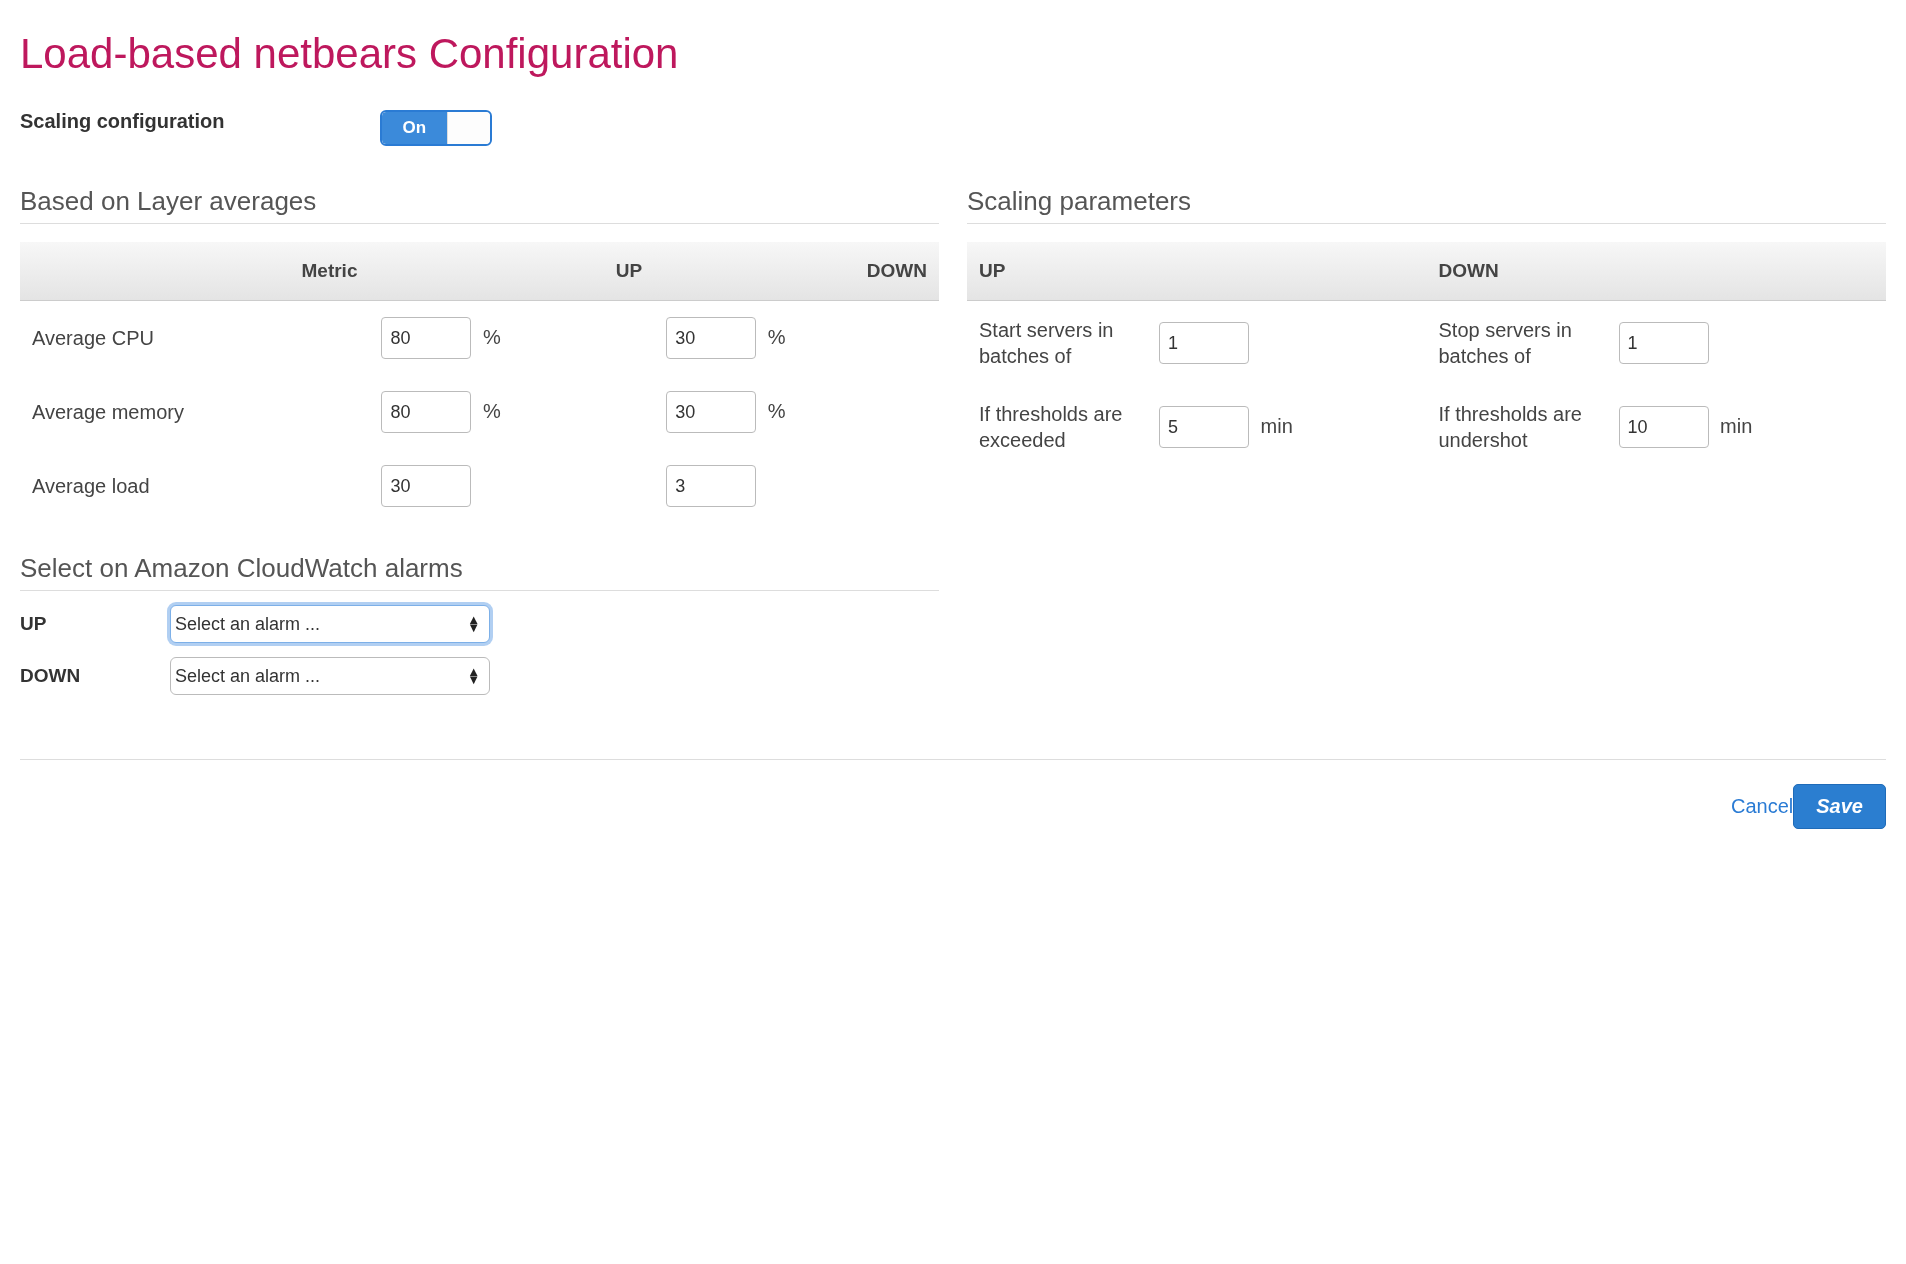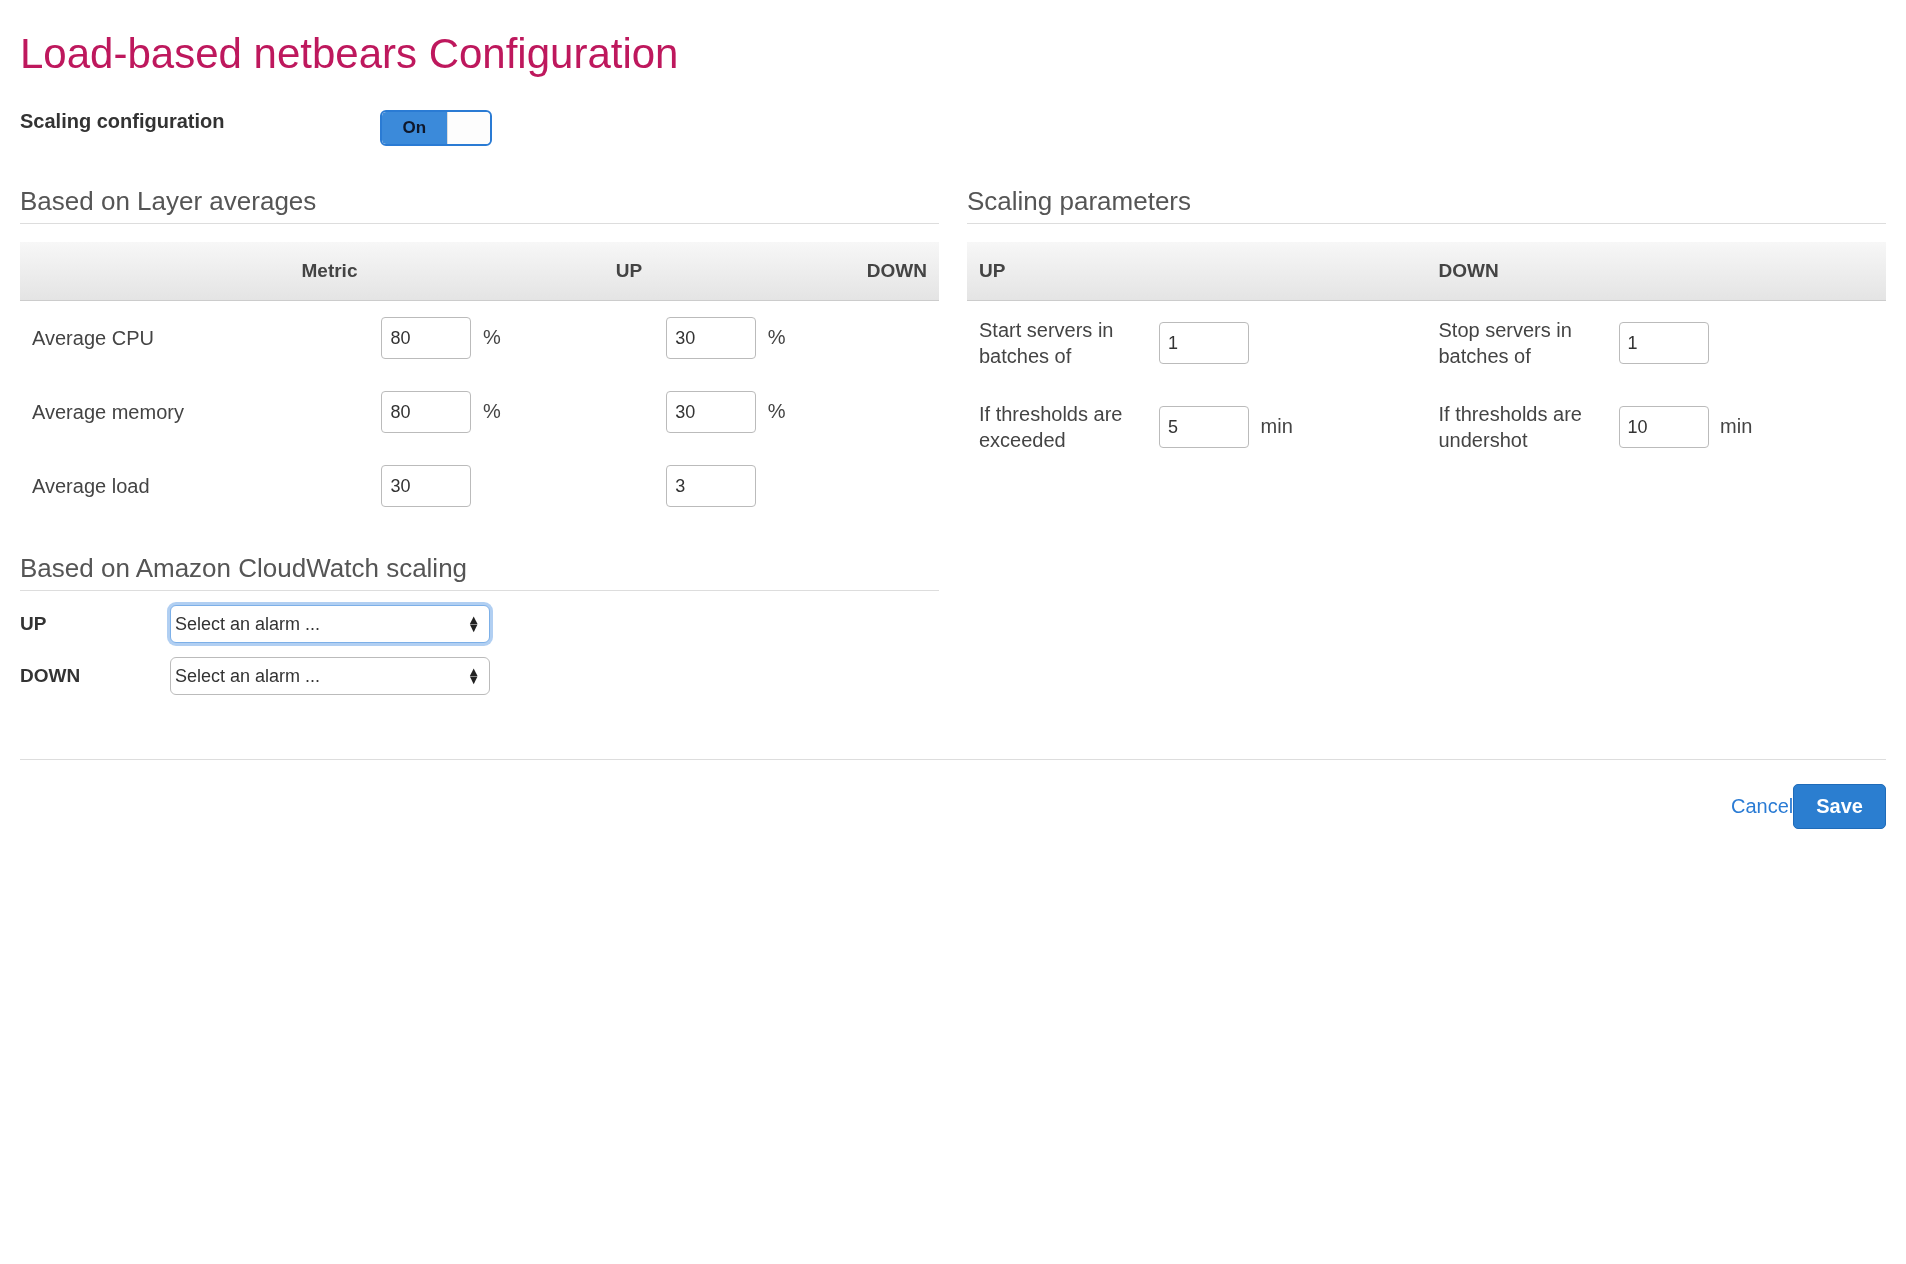--- a/index.html
+++ b/index.html
@@ -38,21 +38,21 @@
     background: #f2f2f2;
     cursor: pointer;
     overflow: hidden;
   }
   .toggle .toggle-on {
     position: absolute;
     left: 0; top: 0;
     width: 60%;
     height: 100%;
     background: #3b8ada;
-    color: #0f172a;
+    color: #ffffff;
     font-weight: 700;
     font-size: 17px;
     display: flex;
     align-items: center;
     justify-content: center;
     border-radius: 4px 0 0 4px;
   }
   .toggle .toggle-knob {
     position: absolute;
     right: 0; top: 0;
@@ -192,20 +192,21 @@
   }
   .btn-save {
     background: #2b7ed0;
     border: 1px solid #1f6bb8;
     color: #fff;
     font-weight: 700;
     font-size: 20px;
     padding: 10px 22px;
     border-radius: 5px;
     cursor: pointer;
+    font-style: italic;
   }
 </style>
 </head>
 <body>
 
 <h1>Load-based netbears Configuration</h1>
 
 <div class="scaling-config-row">
   <div class="label">Scaling configuration</div>
   <div class="toggle">
@@ -257,21 +258,21 @@
           </td>
           <td>
             <input class="input-small" value="3" style="">
             <span class="unit"></span>
           </td>
         </tr>
       </tbody>
     </table>
 
     <div class="cw-section">
-      <div class="section-title">Based on Amazon CloudWatch scaling</div>
+      <div class="section-title">Select on Amazon CloudWatch alarms</div>
       <div class="cw-row">
         <div class="cw-label">UP</div>
         <div class="select-wrap focus">
           <select class="select">
             <option>Select an alarm ...</option>
           </select>
           <span class="select-arrow">
               <span>▲</span>
               <span>▼</span>
             </span>

